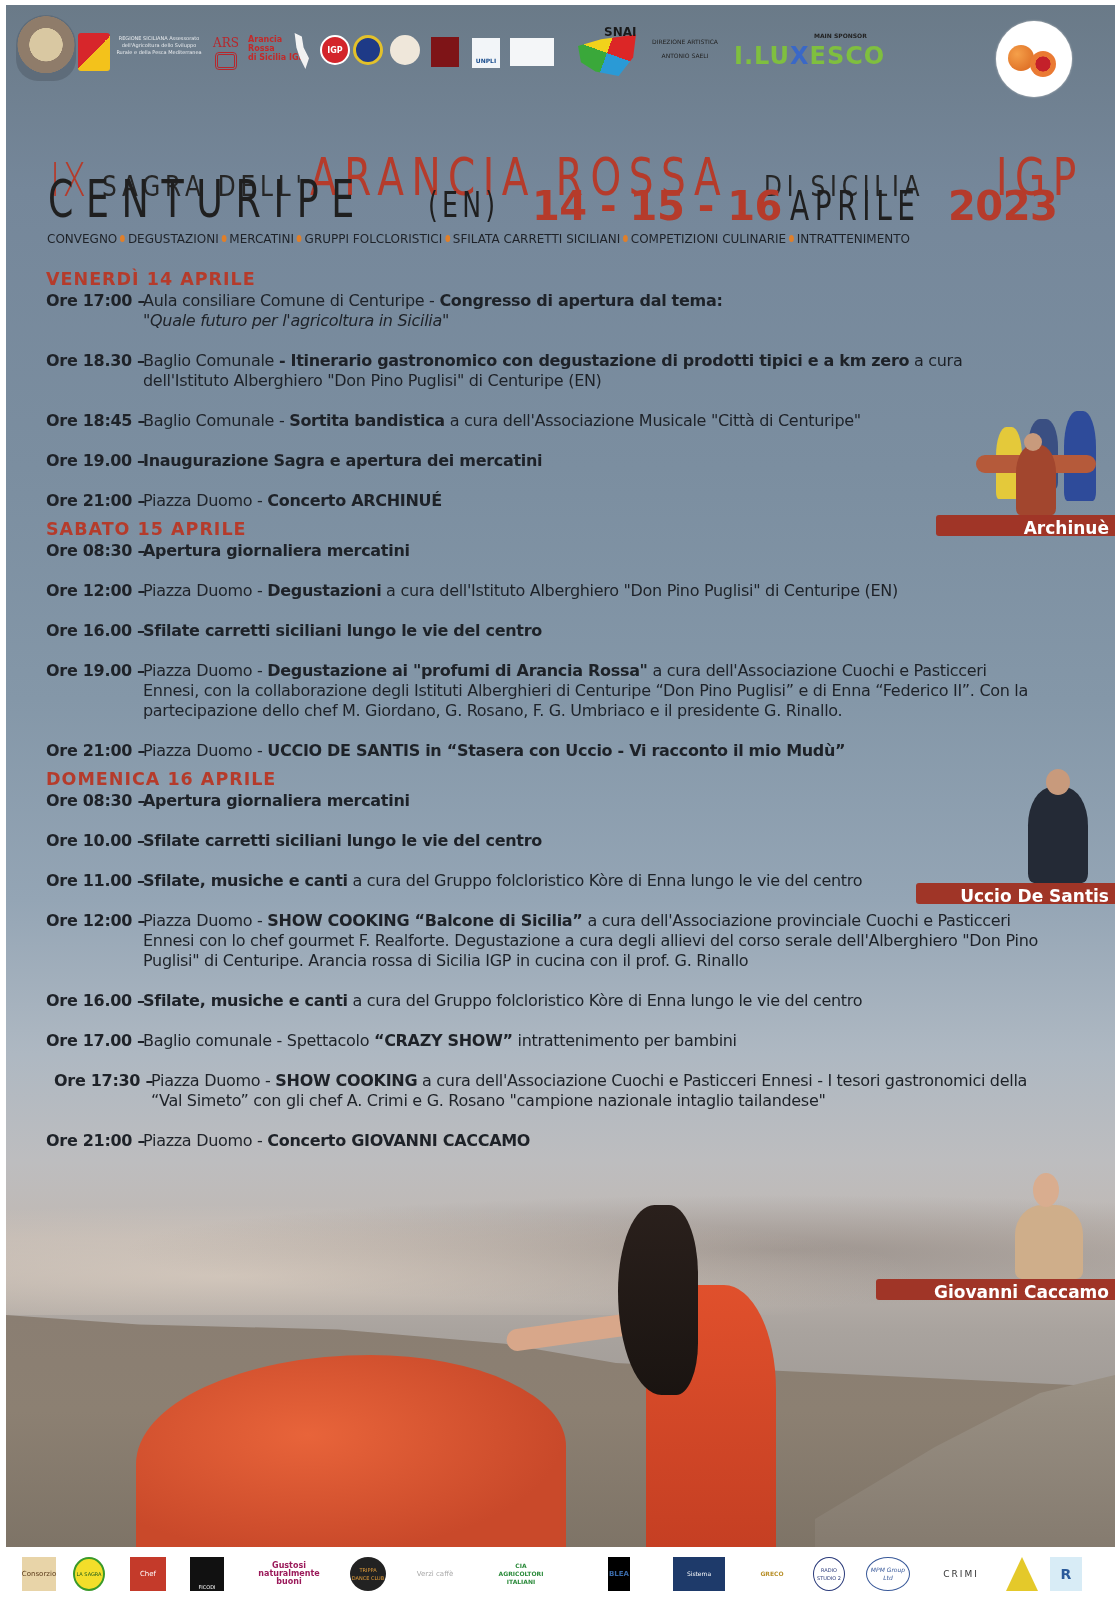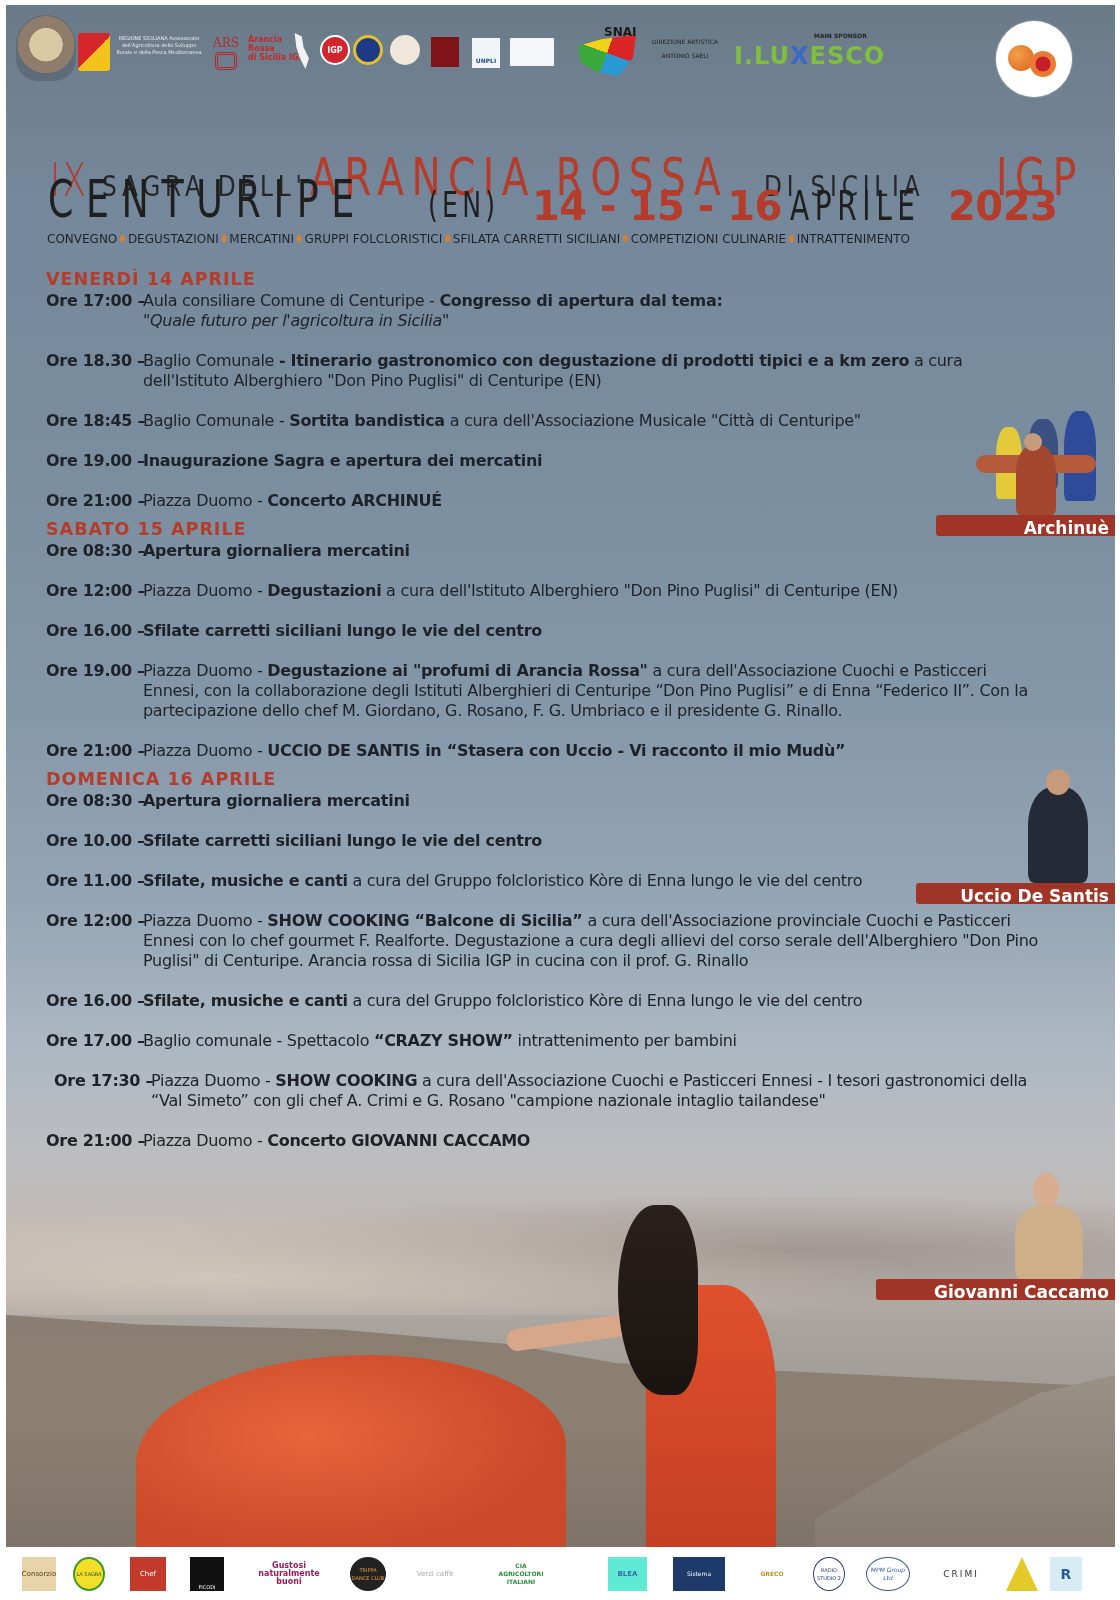--- a/index.html
+++ b/index.html
@@ -316,21 +316,21 @@
 
 <div class="sponsor-strip">
   <div class="sp" style="left:22px;width:34px;background:#e8d4a8;color:#5a3a1a;">Consorzio</div>
   <div class="sp" style="left:73px;width:32px;border-radius:50%;background:#f3de2a;border:2px solid #3a9a2a;color:#1a5a1a;font-size:5px;">LA SAGRA</div>
   <div class="sp" style="left:130px;width:36px;background:#c43a2a;color:#fff;">Chef</div>
   <div class="sp" style="left:190px;width:34px;background:#111;color:#fff;font-size:5px;align-items:flex-end;">FICODI</div>
   <div class="sp" style="left:258px;width:62px;color:#9b1a5a;font-size:8px;font-weight:bold;">Gustosi naturalmente buoni</div>
   <div class="sp" style="left:350px;width:36px;border-radius:50%;background:#222;color:#e8a03a;font-size:5px;">TRIPPA DANCE CLUB</div>
   <div class="sp" style="left:415px;width:40px;color:#a8a8a8;font-weight:normal;">Verzì caffè</div>
   <div class="sp" style="left:492px;width:58px;color:#2a8a3a;font-weight:bold;font-size:6px;">CIA AGRICOLTORI ITALIANI</div>
-  <div class="sp" style="left:608px;width:39px;background:#5eead4;color:#3a6aa8;font-weight:bold;">BLEA</div>
+  <div class="sp" style="left:608px;width:22px;background:#000000;color:#3a6aa8;font-weight:bold;">BLEA</div>
   <div class="sp" style="left:673px;width:52px;background:#1e3a6a;color:#fff;font-size:6px;">Sistema</div>
   <div class="sp" style="left:752px;width:40px;color:#b8902a;font-size:6px;font-weight:bold;">GRECO</div>
   <div class="sp" style="left:813px;width:32px;border-radius:50%;border:1px solid #2a3a7a;color:#2a3a7a;font-size:5px;">RADIO STUDIO 2</div>
   <div class="sp" style="left:866px;width:44px;border-radius:50%;border:1px solid #3a5a9a;color:#3a5a9a;font-size:6px;font-style:italic;">MPM Group Ltd</div>
   <div class="sp" style="left:932px;width:58px;color:#333;font-size:9px;letter-spacing:2px;">CRIMI</div>
   <div class="sp" style="left:1006px;width:32px;background:#e4c92a;clip-path:polygon(50% 0,100% 100%,0 100%);color:transparent;">Triangle</div>
   <div class="sp" style="left:1050px;width:32px;background:#d8ecf6;color:#2a5a9a;font-weight:bold;font-size:14px;">R</div>
 </div>
 
 </body></html>

